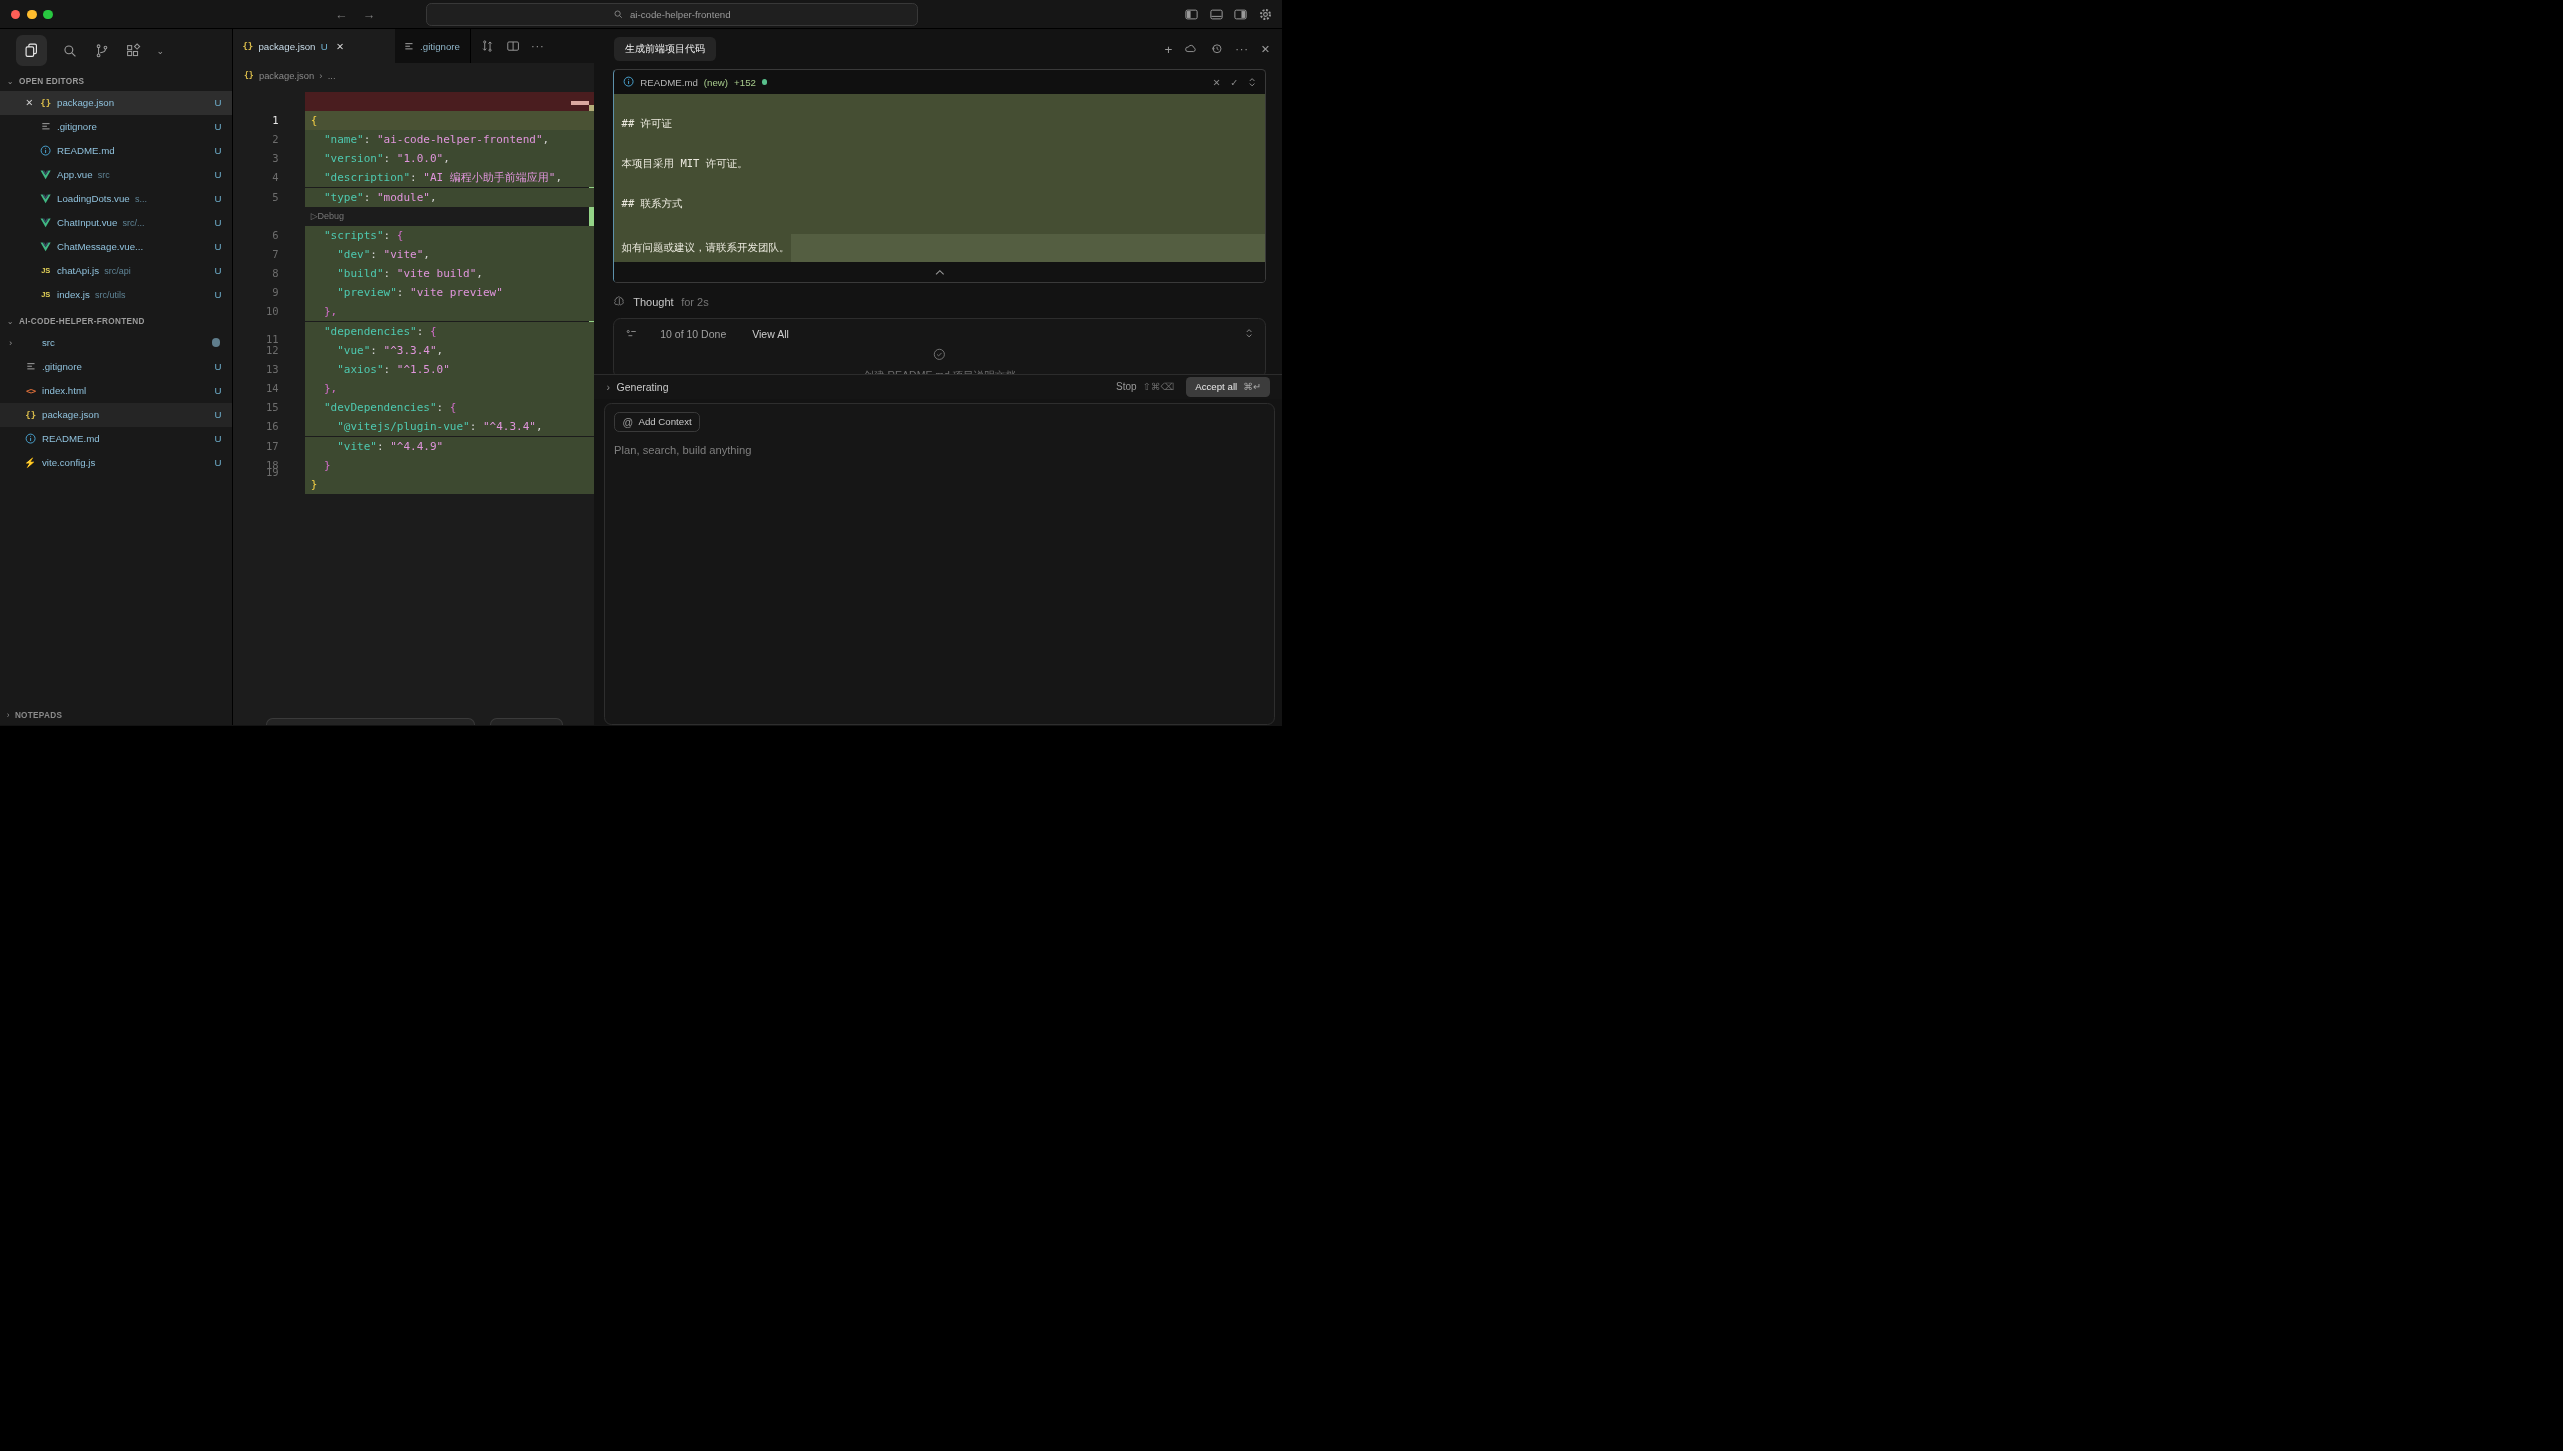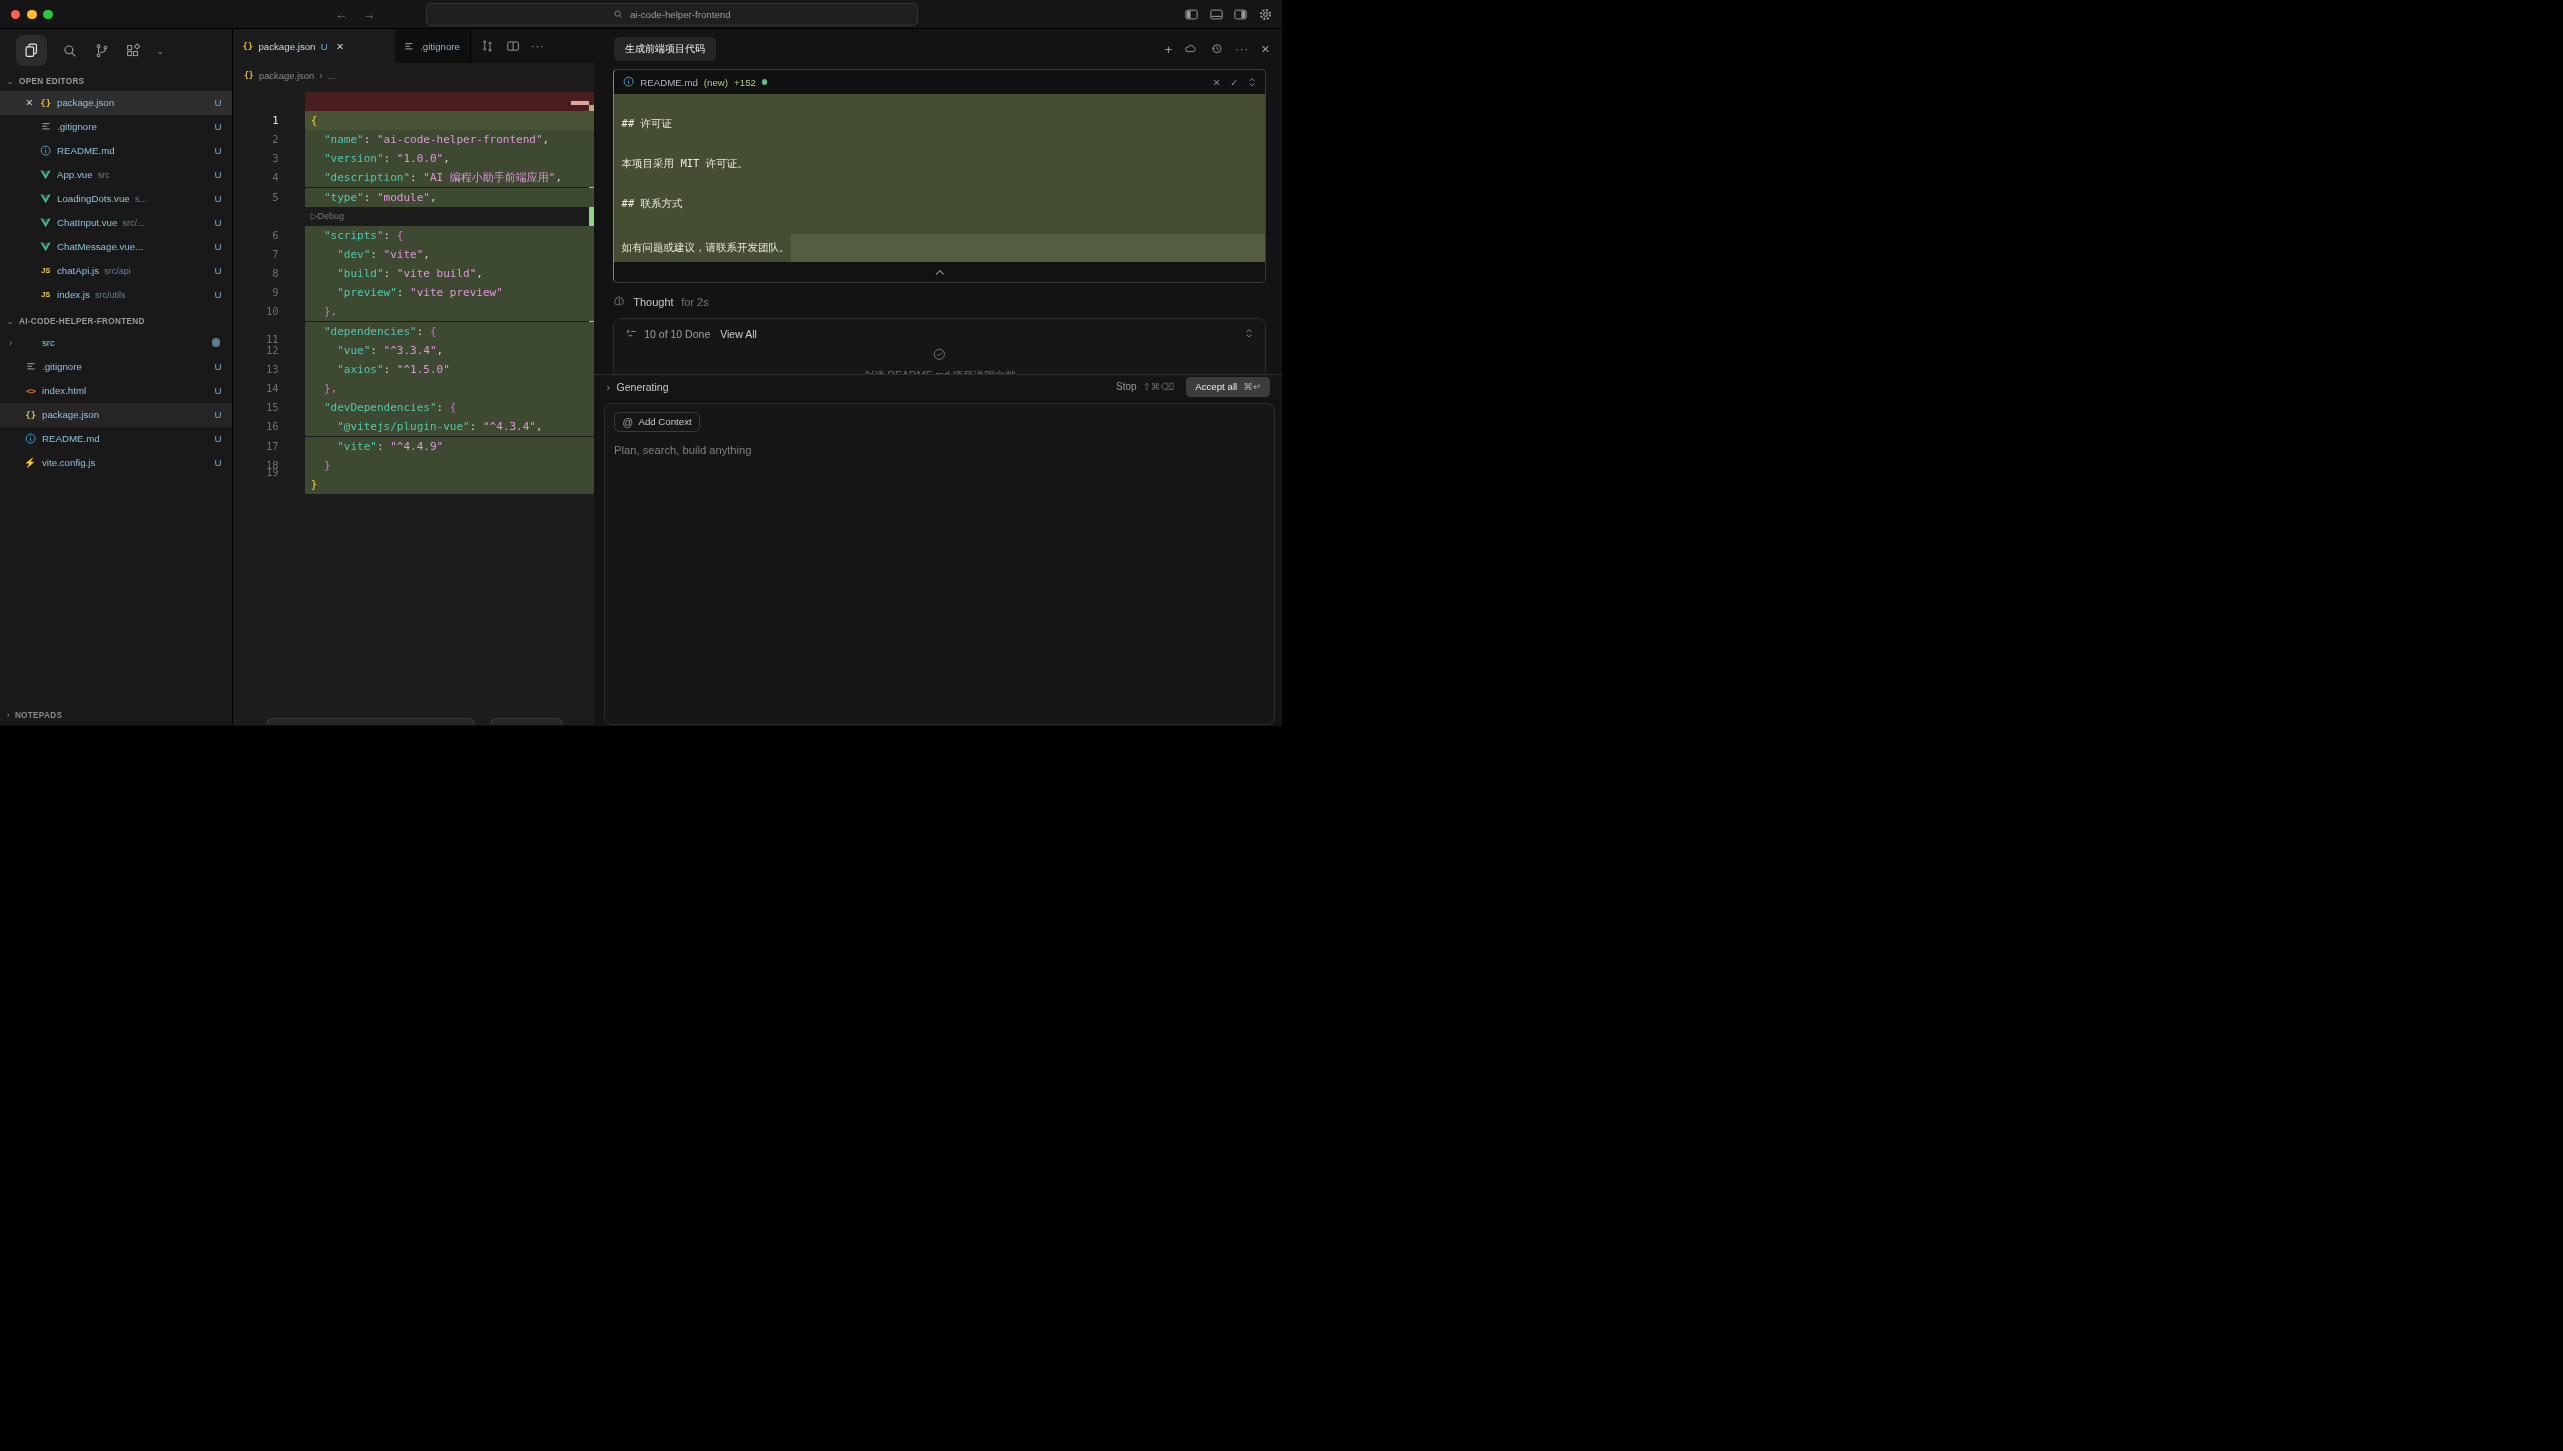--- a/index.html
+++ b/index.html
@@ -82,21 +82,21 @@
   .b-dot { width:5.2px; height:5.2px; border-radius:50%; background:#58c08c; }
   .b-acts { margin-left:auto; display:flex; align-items:center; gap:9.7px; color:#8a8a8a; font-size:9.7px; }
   .b-content { background:#454e33; font-family:"DejaVu Sans Mono",monospace; font-size:10.5px; color:#eceadf; }
   .b-line { display:flex; align-items:center; padding-left:7.5px; white-space:pre; }
   .b-line .tail { flex:1; align-self:stretch; background:#545e41; margin-left:1.5px; }
   .b-foot { height:20px; background:#121212; display:flex; align-items:center; justify-content:center; color:#9a9a9a; }
   .thought { height:19.5px; display:flex; align-items:center; gap:7.5px; }
   .thought .t1 { color:#c9c9c9; font-size:11px; }
   .thought .t2 { color:#767676; font-size:11px; }
   .card { border:0.7px solid #2d2d2d; border-radius:7.5px; background:#161616; }
-  .card-r1 { height:29px; display:flex; align-items:center; gap:7px; padding:0 12px; color:#a0a0a0; font-size:10.5px; }
+  .card-r1 { height:29px; display:flex; align-items:center; gap:23px; padding:0 12px; color:#a0a0a0; font-size:10.5px; }
   .card-r1 .viewall { color:#cfcfcf; margin-left:3px; }
   .card-r1 .ud { margin-left:auto; color:#8a8a8a; }
   .card-r2 { height:29px; display:flex; align-items:center; gap:8.2px; padding:0 11.2px;flex-direction:column; }
   .card-r2 .done-text { color:#6e6e6e; font-size:10.5px; text-decoration:line-through; }
   .gen-bar { height:25.4px; border-top:0.7px solid #2c2c2c; background:#151515; display:flex; align-items:center; padding:0 12px; gap:6.7px; }
   .gen-bar .gchev { color:#8a8a8a; font-size:10.5px; }
   .gen-label { color:#c9c9c9; font-size:10.5px; }
   .gen-right { margin-left:auto; display:flex; align-items:center; gap:6px; }
   .stop-label { color:#9a9a9a; font-size:10px; }
   .stop-keys { color:#6a6a6a; font-size:9.7px; }

